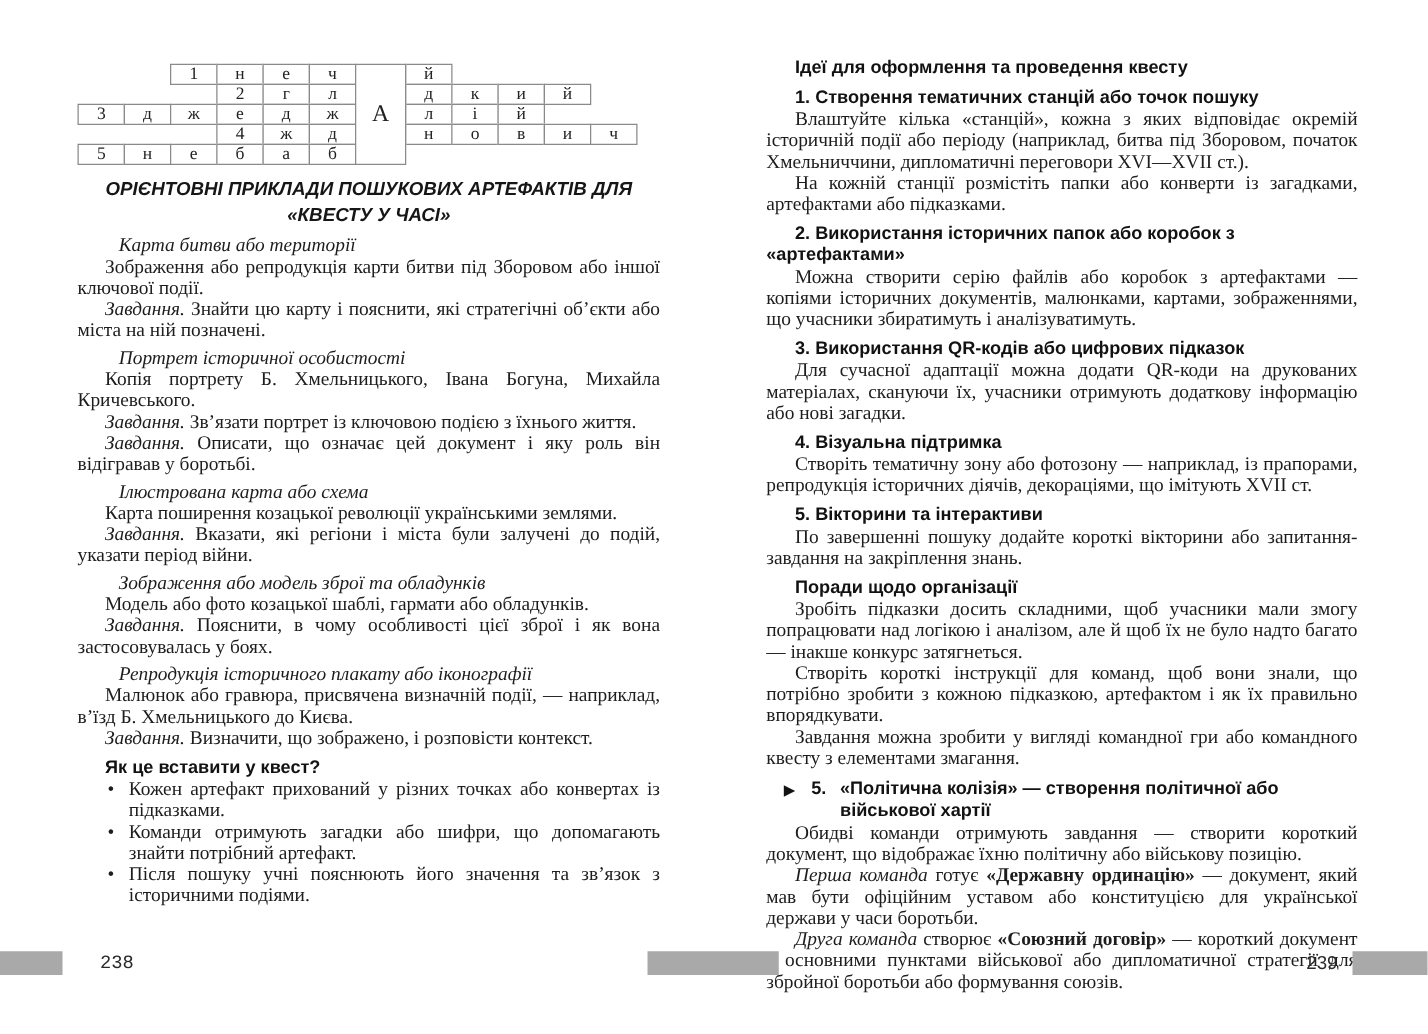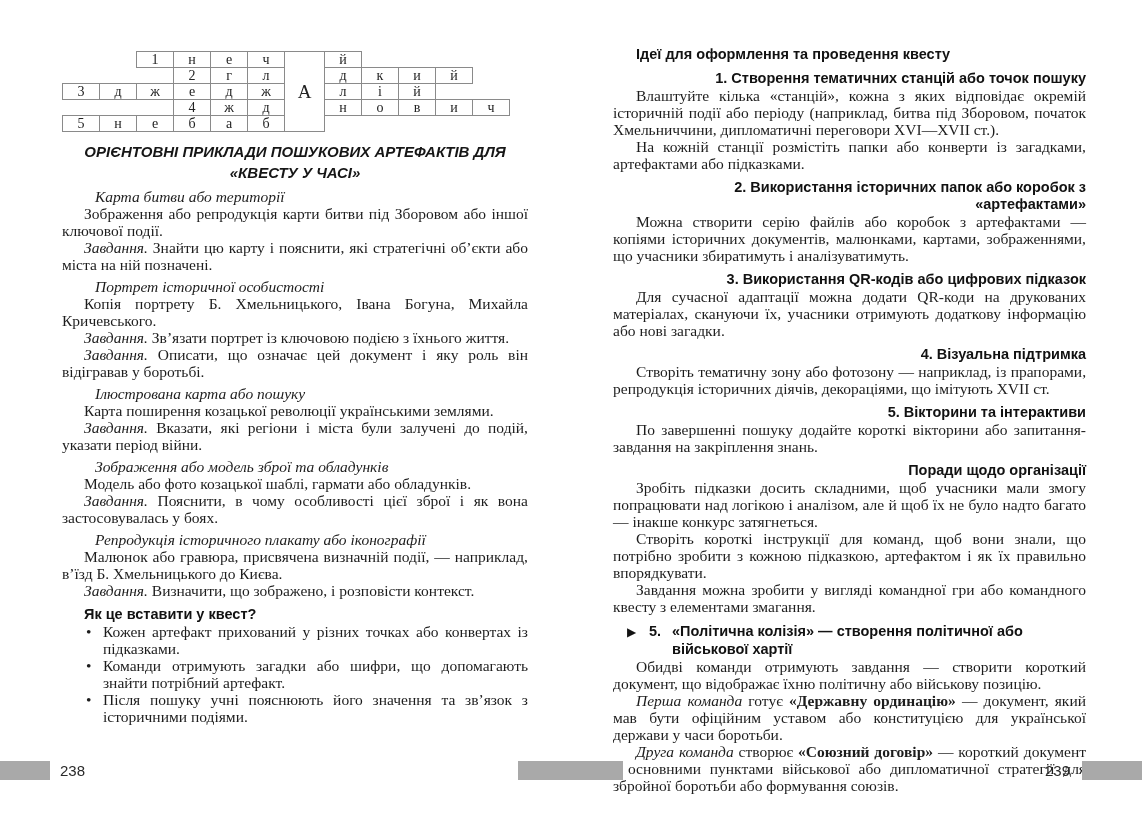--- a/index.html
+++ b/index.html
@@ -33,38 +33,38 @@
     font-family:"Liberation Sans", sans-serif; font-weight:bold;
     font-size:14.5px; line-height:17px; text-indent:22px; margin-top:7px; color:#121212;
   }
   .bullet { position:relative; padding-left:41px; font-size:15.5px; line-height:17px; text-align:justify; }
   .bullet .dot { position:absolute; left:24px; top:0; }
   .h1, .h2 {
     font-family:"Liberation Sans", sans-serif; font-weight:bold;
     font-size:14.5px; line-height:17px; text-indent:23px; color:#121212;
   }
   .h1 { margin-bottom:4px; }
-  .h2 { margin-top:7px;text-align:right; }
+  .h2 { margin-top:7px; }
   .marker-h {
     position:relative; padding-left:59px; margin-top:7px;
     font-family:"Liberation Sans", sans-serif; font-weight:bold;
     font-size:14.5px; line-height:18px; color:#121212;
   }
   .marker-h .tri { position:absolute; left:14px; top:1px; font-family:"DejaVu Sans", sans-serif; font-size:12px; }
   .marker-h .num { position:absolute; left:36px; }
   
   .bar { position:absolute; top:761px; height:19px; background:#a9a9a9; }
   .bar-left   { left:0;      width:50px; }
   .bar-center { left:518px;  width:105px; }
   .bar-right  { left:1082px; width:60px; }
   .pn {
     position:absolute; top:762px; font-family:"Liberation Sans", sans-serif;
     font-size:15px; color:#2a2a2a;
   }
-  .pn-left  { left:60px; }
+  .pn-left  { left:80px;font-family:Liberation Mono, monospace; }
   .pn-right { left:1038px; width:32px; text-align:right; }
 </style>
 </head>
 <body>
 
 <div>
 
   <div class="crossword">
       <div class="cw-cell" style="left: 74px; top: 0px; width: 38px; height: 17px; border-color: rgb(138, 138, 138);">1</div>
       <div class="cw-cell" style="left: 111px; top: 0px; width: 38px; height: 17px; border-color: rgb(138, 138, 138);">н</div>
@@ -110,21 +110,21 @@
       <div>«КВЕСТУ У ЧАСІ»</div>
     </div>
     <div>
         <div class="sec-h">Карта битви або території</div>
         <p class="body">Зображення або репродукція карти битви під Зборовом або іншої ключової події.</p>
         <p class="body"><span class="lead-i">Завдання.</span> Знайти цю карту і пояснити, які стратегічні об’єкти або міста на ній позначені.</p>
         <div class="sec-h">Портрет історичної особистості</div>
         <p class="body">Копія портрету Б. Хмельницького, Івана Богуна, Михайла Кричевського.</p>
         <p class="body"><span class="lead-i">Завдання.</span> Зв’язати портрет із ключовою подією з їхнього життя.</p>
         <p class="body"><span class="lead-i">Завдання.</span> Описати, що означає цей документ і яку роль він відігравав у боротьбі.</p>
-        <div class="sec-h">Ілюстрована карта або пошуку</div>
+        <div class="sec-h">Ілюстрована карта або схема</div>
         <p class="body">Карта поширення козацької революції українськими землями.</p>
         <p class="body"><span class="lead-i">Завдання.</span> Вказати, які регіони і міста були залучені до подій, указати період війни.</p>
         <div class="sec-h">Зображення або модель зброї та обладунків</div>
         <p class="body">Модель або фото козацької шаблі, гармати або обладунків.</p>
         <p class="body"><span class="lead-i">Завдання.</span> Пояснити, в чому особливості цієї зброї і як вона застосовувалась у боях.</p>
         <div class="sec-h">Репродукція історичного плакату або іконографії</div>
         <p class="body">Малюнок або гравюра, присвячена визначній події, — наприклад, в’їзд Б. Хмельницького до Києва.</p>
         <p class="body"><span class="lead-i">Завдання.</span> Визначити, що зображено, і розповісти контекст.</p>
       </div>
     <div class="bold-h">Як це вставити у квест?</div>

